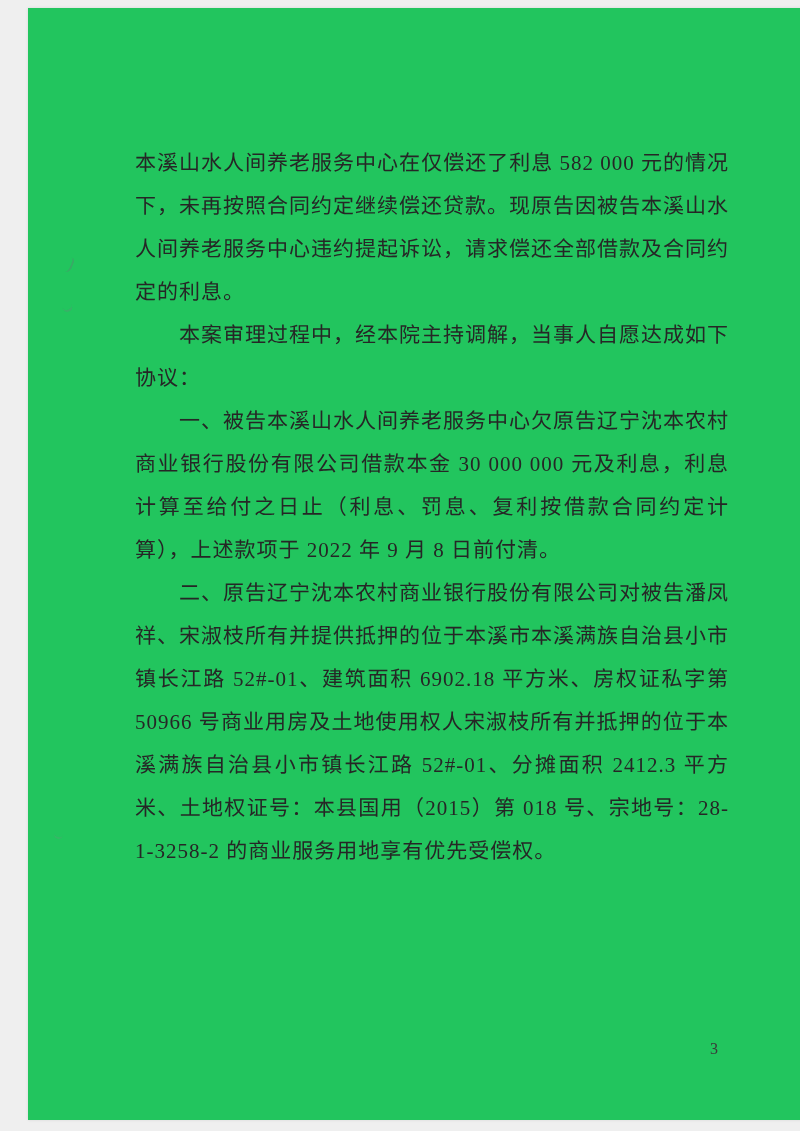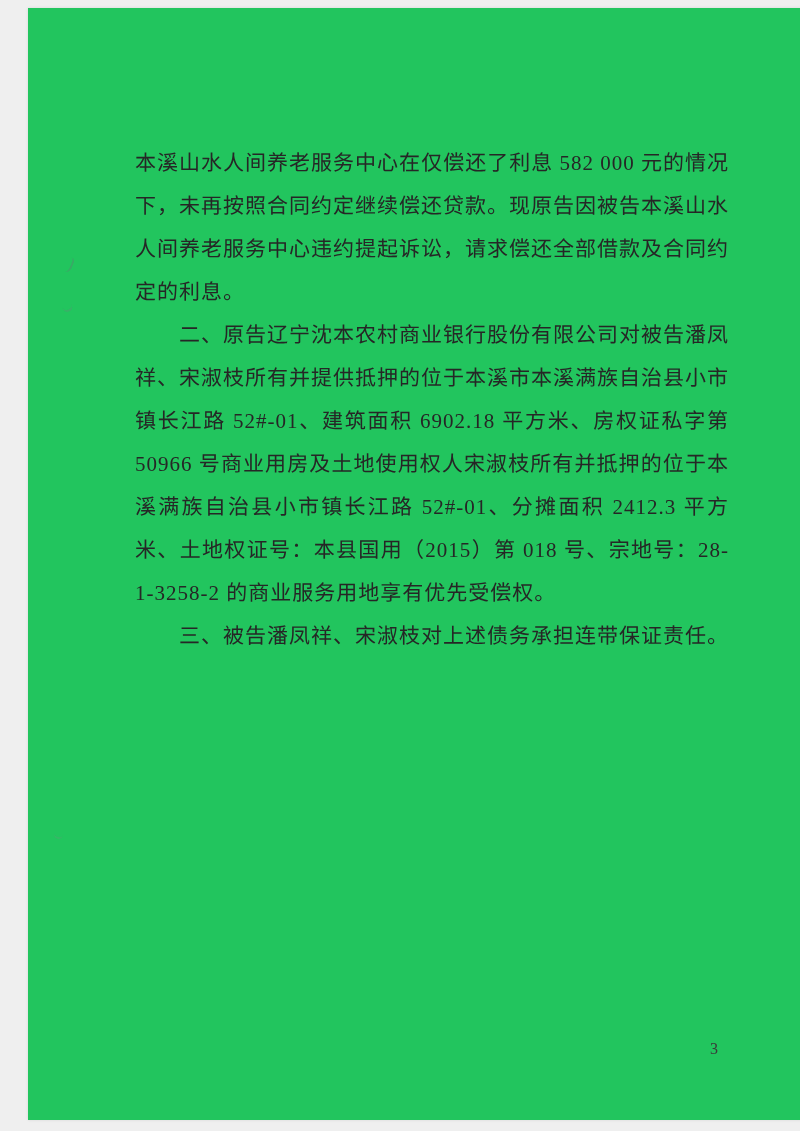--- a/index.html
+++ b/index.html
@@ -87,19 +87,20 @@
 
 <div class="scan-canvas">
   <div class="paper">
 
     <span class="mark mark-1"></span>
     <span class="mark mark-2"></span>
     <span class="mark mark-3"></span>
 
     <div class="text-block">
       <p class="para">本溪山水人间养老服务中心在仅偿还了利息 582 000 元的情况下，未再按照合同约定继续偿还贷款。现原告因被告本溪山水人间养老服务中心违约提起诉讼，请求偿还全部借款及合同约定的利息。</p>
+      <p class="para indent">本案审理过程中，经本院主持调解，当事人自愿达成如下协议：</p>
+      <p class="para indent">一、被告本溪山水人间养老服务中心欠原告辽宁沈本农村商业银行股份有限公司借款本金 30 000 000 元及利息，利息计算至给付之日止（利息、罚息、复利按借款合同约定计算），上述款项于 2022 年 9 月 8 日前付清。</p>
       <p class="para indent">二、原告辽宁沈本农村商业银行股份有限公司对被告潘凤祥、宋淑枝所有并提供抵押的位于本溪市本溪满族自治县小市镇长江路 52#-01、建筑面积 6902.18 平方米、房权证私字第 50966 号商业用房及土地使用权人宋淑枝所有并抵押的位于本溪满族自治县小市镇长江路 52#-01、分摊面积 2412.3 平方米、土地权证号：本县国用（2015）第 018 号、宗地号：28-1-3258-2 的商业服务用地享有优先受偿权。</p>
-      <p class="para indent">三、被告潘凤祥、宋淑枝对上述债务承担连带保证责任。</p>
     </div>
 
     <div class="page-number">3</div>
   </div>
 </div>
 
 </body></html>

